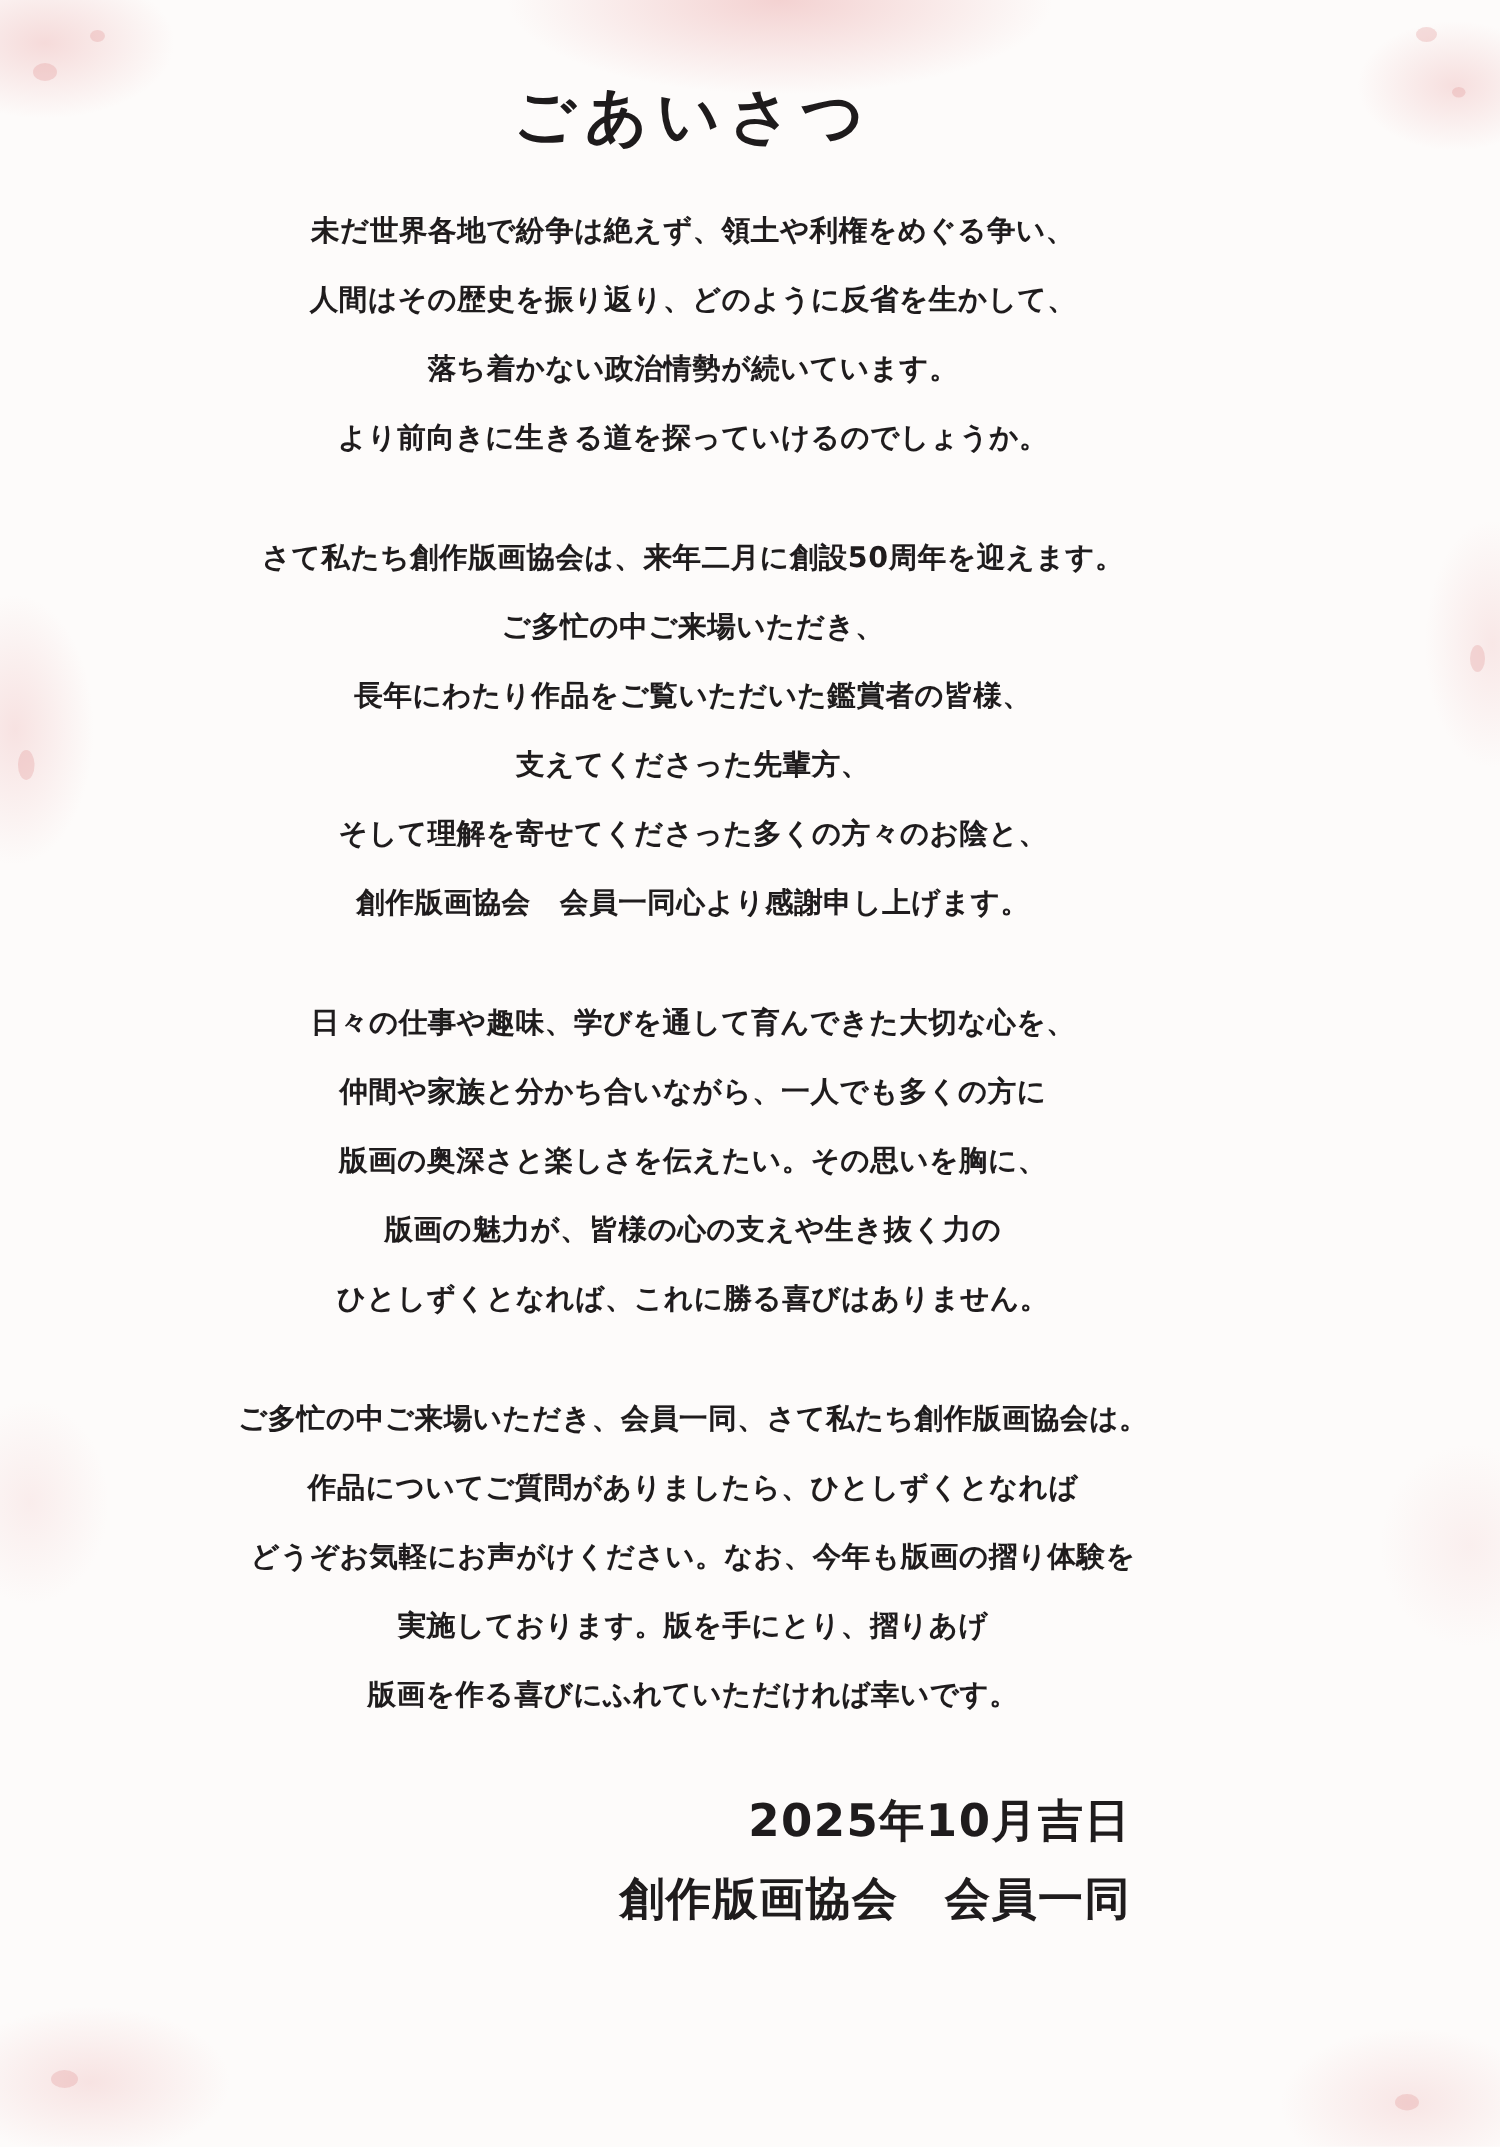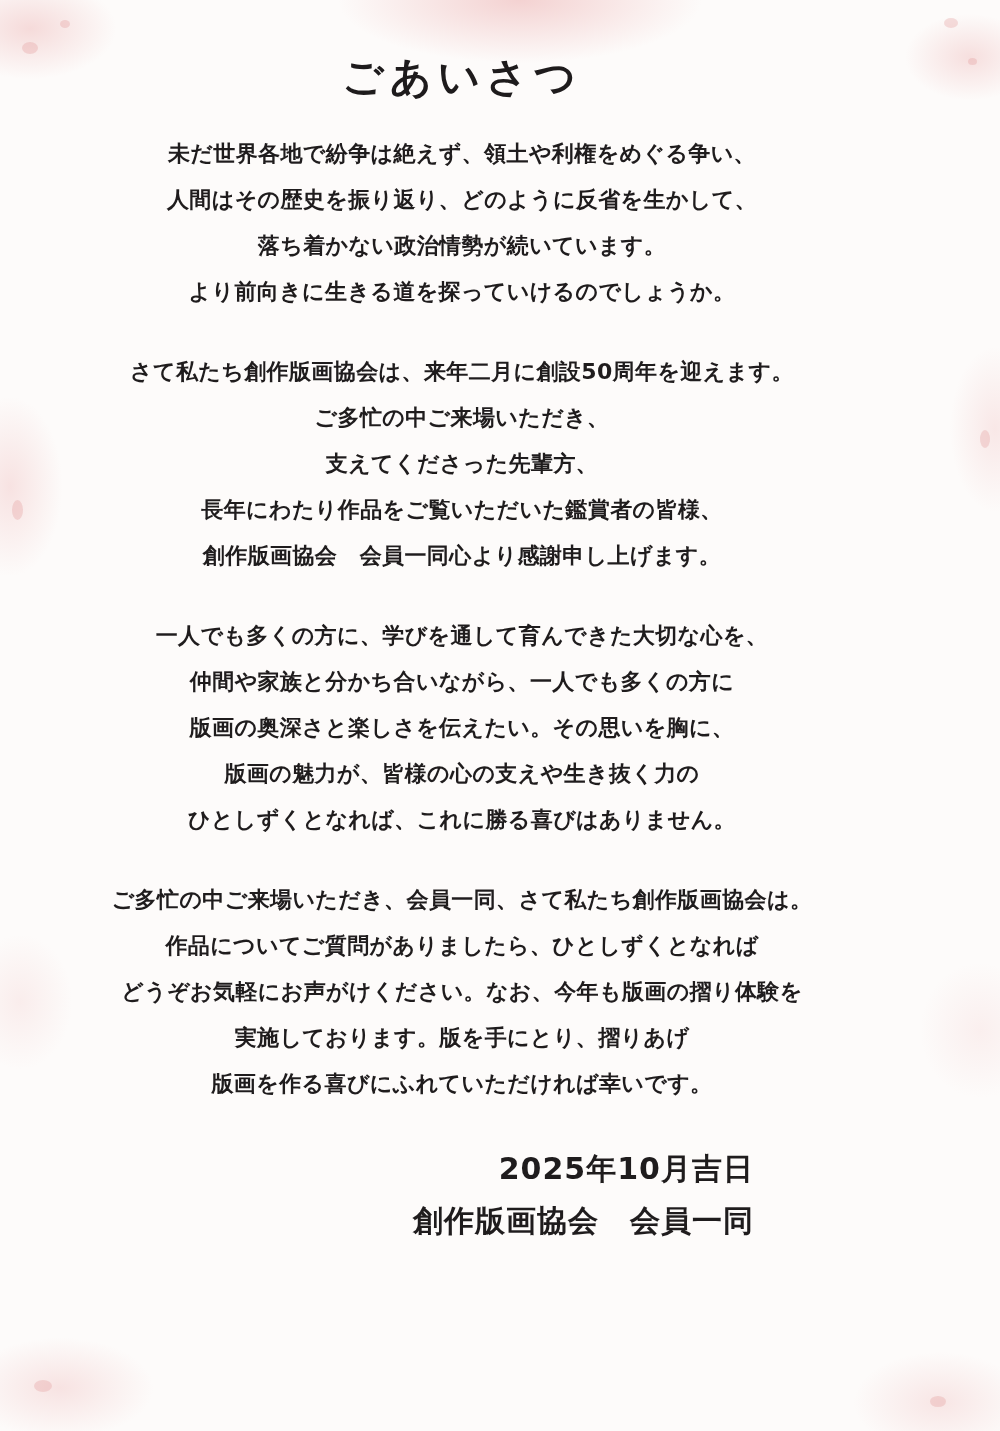--- a/index.html
+++ b/index.html
@@ -59,21 +59,21 @@
   }
 
   .block {
     margin: 0 0 34px 0;
   }
   .block:last-of-type {
     margin-bottom: 0;
   }
   .line {
     text-align: center;
-    font-size: 22px;
+    font-size: 19px;
     line-height: 46px;
     letter-spacing: 0.4px;
     font-weight: 600;
     color: #1f1c1d;
     white-space: nowrap;
   }
 
   .signature {
     margin-top: 36px;
     text-align: right;
@@ -108,27 +108,28 @@
   <div class="block">
     <div class="line">未だ世界各地で紛争は絶えず、領土や利権をめぐる争い、</div>
     <div class="line">人間はその歴史を振り返り、どのように反省を生かして、</div>
     <div class="line">落ち着かない政治情勢が続いています。</div>
     <div class="line">より前向きに生きる道を探っていけるのでしょうか。</div>
   </div>
 
   <div class="block">
     <div class="line">さて私たち創作版画協会は、来年二月に創設50周年を迎えます。</div>
     <div class="line">ご多忙の中ご来場いただき、</div>
+    <div class="line">長年にわたり作品をご覧いただいた鑑賞者の皆様、</div>
     <div class="line">支えてくださった先輩方、</div>
-    <div class="line">長年にわたり作品をご覧いただいた鑑賞者の皆様、</div>
+    <div class="line">そして理解を寄せてくださった多くの方々のお陰と、</div>
     <div class="line">創作版画協会　会員一同心より感謝申し上げます。</div>
   </div>
 
   <div class="block">
-    <div class="line">一人でも多くの方に、学びを通して育んできた大切な心を、</div>
+    <div class="line">日々の仕事や趣味、学びを通して育んできた大切な心を、</div>
     <div class="line">仲間や家族と分かち合いながら、一人でも多くの方に</div>
     <div class="line">版画の奥深さと楽しさを伝えたい。その思いを胸に、</div>
     <div class="line">版画の魅力が、皆様の心の支えや生き抜く力の</div>
     <div class="line">ひとしずくとなれば、これに勝る喜びはありません。</div>
   </div>
 
   <div class="block">
     <div class="line">ご多忙の中ご来場いただき、会員一同、さて私たち創作版画協会は。</div>
     <div class="line">作品についてご質問がありましたら、ひとしずくとなれば</div>
     <div class="line">どうぞお気軽にお声がけください。なお、今年も版画の摺り体験を</div>

